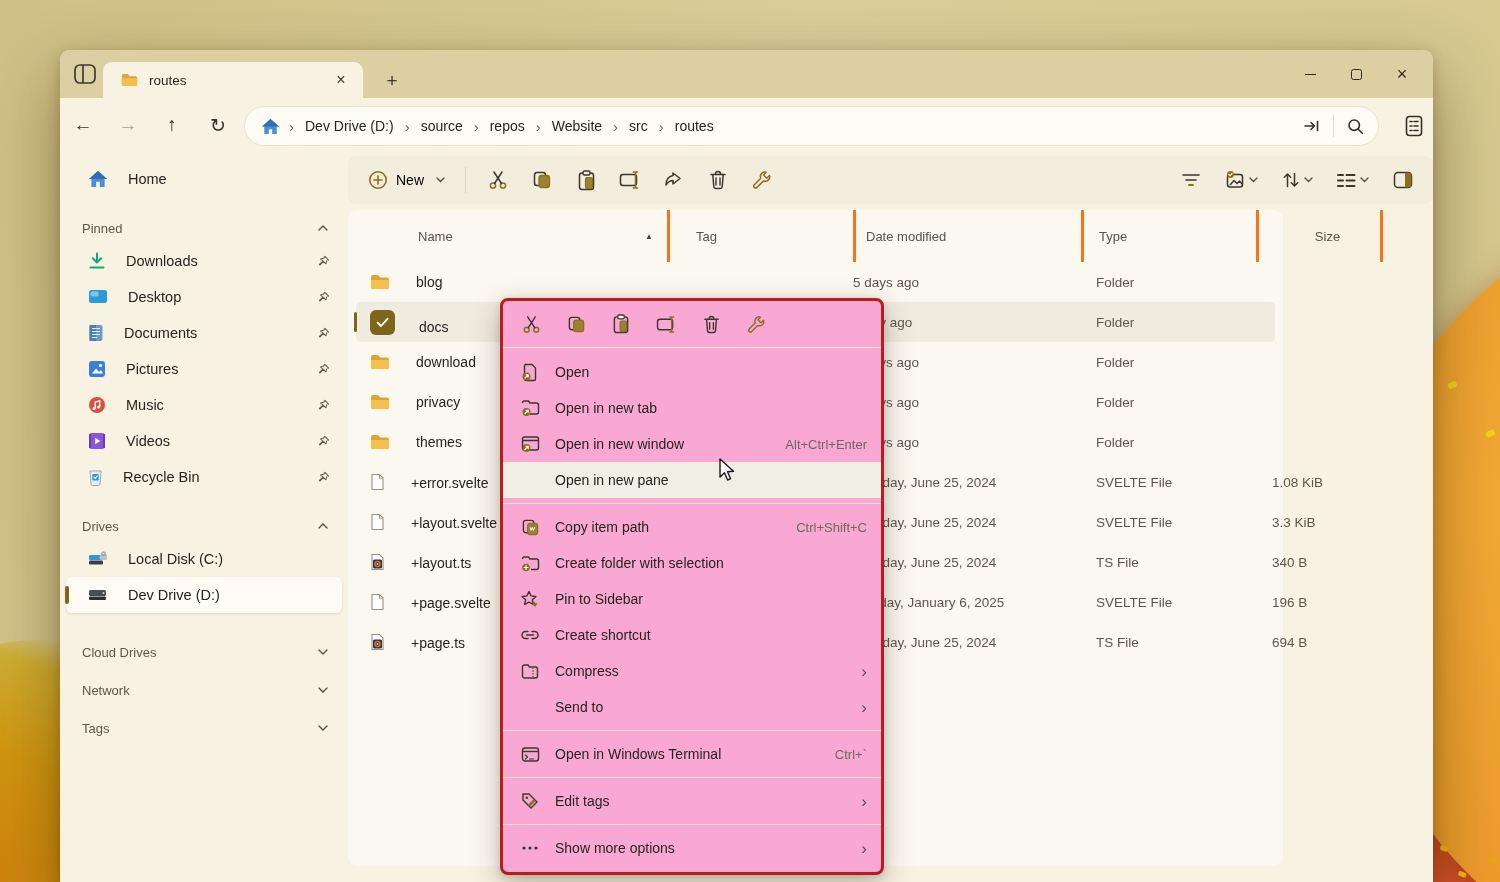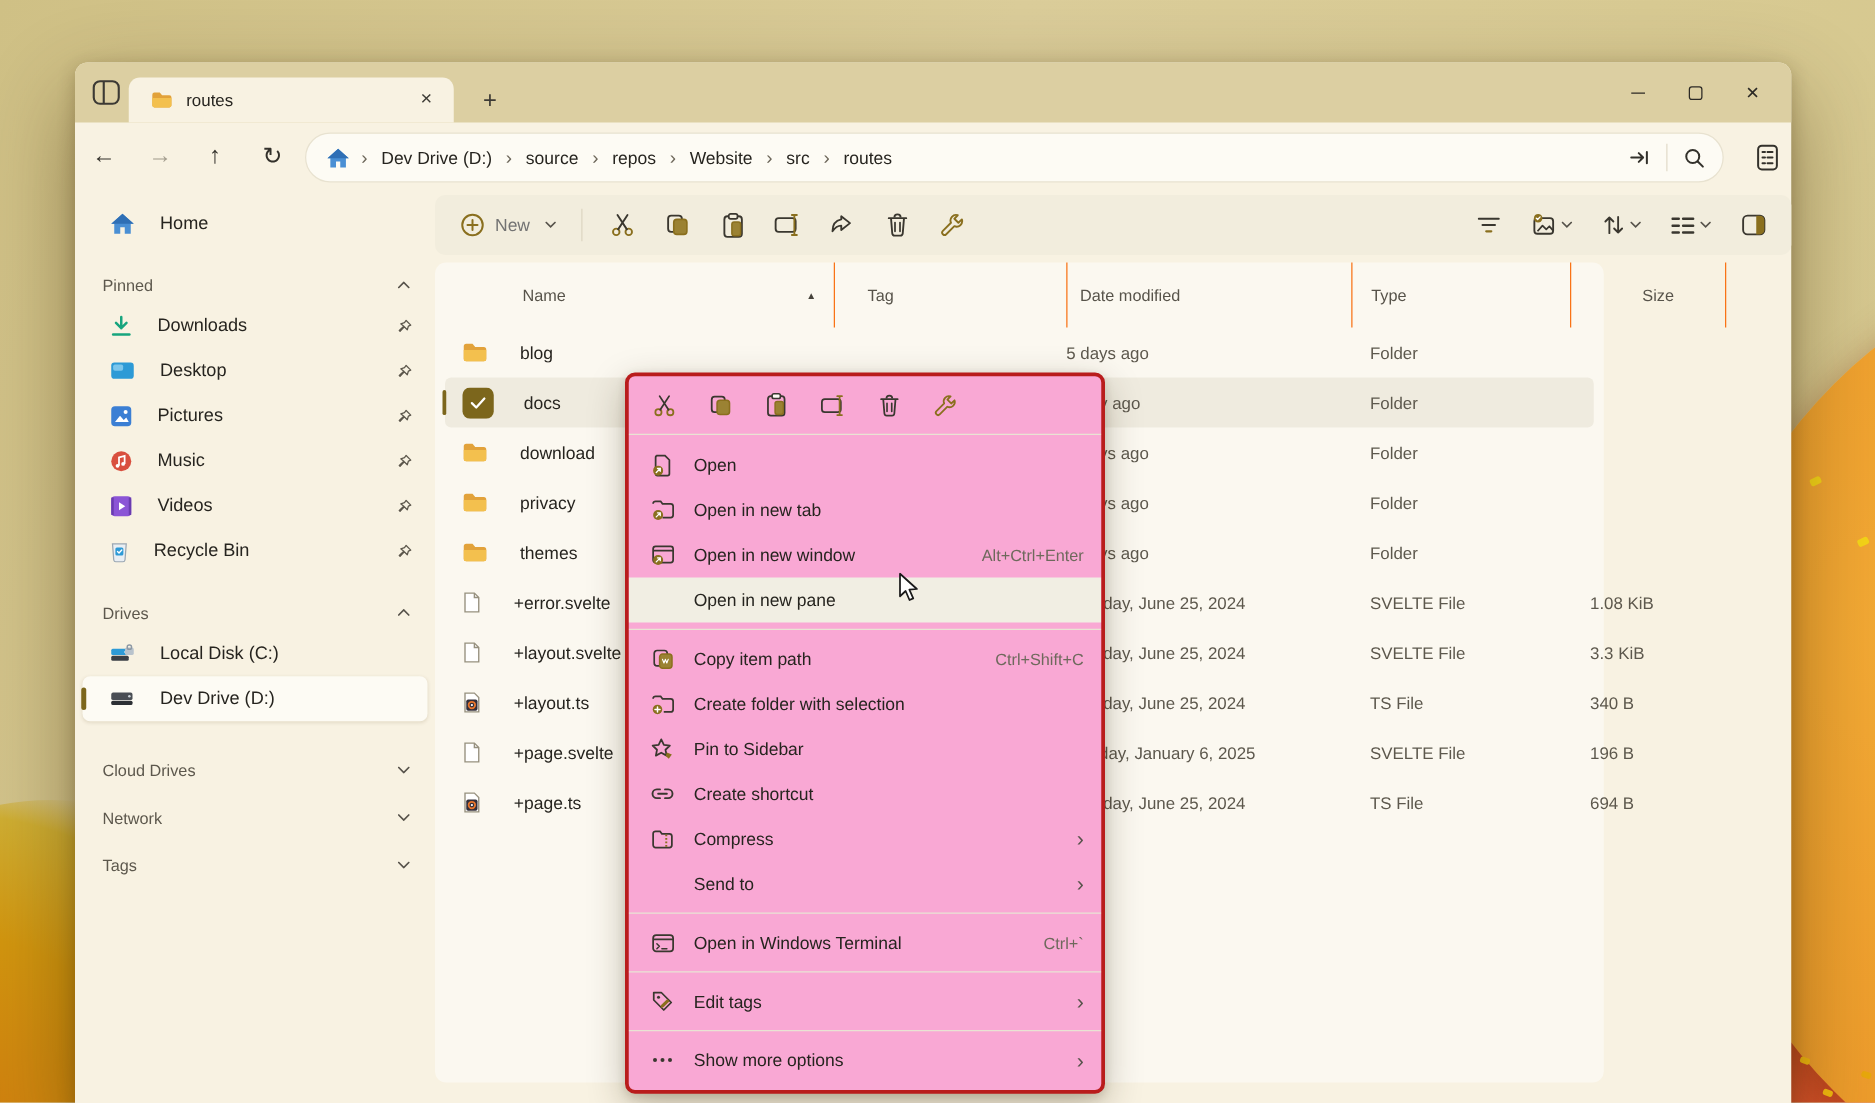--- a/index.html
+++ b/index.html
@@ -39,38 +39,38 @@
   .addressbar { position:absolute; left:184px; top:8px; width:1135px; height:40px; background:#fdfbf4; border:1px solid #e8e2d0; border-radius:20px; display:flex; align-items:center; padding:0 6px 0 16px; }
   .crumb { font-size:14px; color:#26241f; white-space:nowrap; padding:0 2px; }
   .crumb-sep { font-size:15px; color:#6d675a; padding:0 9px; }
   .ab-spacer { flex:1; }
   .ab-icon { width:34px; height:30px; display:flex; align-items:center; justify-content:center; color:#33312b; }
   .ab-divider { width:1px; height:22px; background:#e2dcc9; margin:0 4px; }
   .listpanel-btn { position:absolute; left:1338px; top:12px; width:32px; height:32px; display:flex; align-items:center; justify-content:center; color:#33312b; }
 
   
   .toolbar { position:absolute; left:288px; top:106px; width:1085px; height:48px; background:#f2eddd; border-radius:8px; display:flex; align-items:center; padding:0 8px; }
-  .tb-new { display:flex; align-items:center; gap:8px; padding:6px 10px 6px 12px; border-radius:6px; color:#737373; font-size:14px; }
+  .tb-new { display:flex; align-items:center; gap:8px; padding:6px 10px 6px 12px; border-radius:6px; color:#000000; font-size:14px; }
   .tb-sep { width:1px; height:26px; background:#ddd6c2; margin:0 10px; }
   .tb-btn { width:44px; height:38px; display:flex; align-items:center; justify-content:center; border-radius:6px; }
   .tb-right { margin-left:auto; display:flex; align-items:center; }
   .chev { display:inline-block; margin-left:4px; }
 
   
   .filepanel { position:absolute; left:288px; top:160px; width:935px; height:656px; background:#fbf8f0; border-radius:9px; }
   .cols-header { position:absolute; left:0; top:0; right:0; height:52px; display:grid; grid-template-columns:319px 186px 228px 175px 124px 1fr; align-items:center; }
-  .col-h { font-size:13px; color:#57534a; position:relative; height:100%; display:flex; align-items:center; border-left:1px solid #f97316; }
+  .col-h { font-size:13px; color:#57534a; position:relative; height:100%; display:flex; align-items:center; border-left:3px solid #f97316; }
   .col-h:first-child { border-left:none; padding-left:70px; }
   .col-h .sort-tri { position:absolute; right:14px; font-size:8px; color:#45423b; }
   .pad-tag { padding-left:26px; } .pad-date { padding-left:10px; } .pad-type { padding-left:15px; } .pad-size { padding-left:16px;justify-content:center; }
   .rows { position:absolute; left:0; top:52px; right:0; }
   .frow { height:40px; display:grid; grid-template-columns:319px 186px 228px 175px 124px 1fr; align-items:center; position:relative; }
   .frow.selected { background:#efebdf; border-radius:5px; margin:0 8px; grid-template-columns:311px 186px 228px 175px 124px 1fr; }
   .sel-bar { position:absolute; left:-2px; top:10px; width:3px; height:20px; border-radius:2px; background:#7c661c; }
-  .cell-name { display:flex; align-items:center; padding-left:22px; gap:26px; font-size:14px; color:#26241f; white-space:nowrap; overflow:hidden; }
+  .cell-name { display:flex; align-items:flex-end; padding-left:22px; gap:26px; font-size:14px; color:#26241f; white-space:nowrap; overflow:hidden; }
   .frow.selected .cell-name { padding-left:14px; gap:24px; }
   .cell { font-size:13.5px; color:#5d584d; white-space:nowrap; overflow:hidden; }
   .checkbox { width:25px; height:25px; border-radius:6px; background:#7c661c; display:flex; align-items:center; justify-content:center; flex:none; }
 
   
   .sidebar { position:absolute; left:0; top:103px; width:288px; bottom:0; padding-top:8px; }
   .sb-item { height:36px; display:flex; align-items:center; padding:0 12px 0 22px; gap:20px; font-size:14.5px; color:#26241f; position:relative; margin:0 6px; border-radius:6px; }
   .sb-item .pin { margin-left:auto; color:#5d584d; }
   .sb-header { height:30px; display:flex; align-items:center; padding:0 20px 0 22px; font-size:13px; color:#5d584d; margin-top:16px; }
   .sb-header .chev { margin-left:auto; }
@@ -325,20 +325,33 @@
           <path d="M6.5 14 h7 v2 h-7 z" fill="#1f6f9e" opacity="0"></path>
         </svg>
       <span>Desktop</span>
       <span class="pin">
           <svg width="13" height="13" viewBox="0 0 14 14">
             <path d="M8.5 1.5 l4 4 -2 .8 -1 3.2 -2.6-2.6 -3.6 3.9 -.7-.7 3.9-3.6 L3.9 4.4 l3.2-1 z" fill="none" stroke="#5d584d" stroke-width="1.1" stroke-linejoin="round"></path>
           </svg>
         </span>
     </div>
     <div class="sb-item">
+      <svg width="16" height="18" viewBox="0 0 16 18">
+          <rect x="1.5" y="1" width="13" height="16" rx="2" fill="#6b9bc9"></rect>
+          <rect x="1.5" y="1" width="6.5" height="16" fill="#4a7fb5"></rect>
+          <path d="M4 4.5 h8 M4 7.5 h8 M4 10.5 h8 M4 13.5 h5" stroke="#e8f0f8" stroke-width="1.2"></path>
+        </svg>
+      <span>Documents</span>
+      <span class="pin">
+          <svg width="13" height="13" viewBox="0 0 14 14">
+            <path d="M8.5 1.5 l4 4 -2 .8 -1 3.2 -2.6-2.6 -3.6 3.9 -.7-.7 3.9-3.6 L3.9 4.4 l3.2-1 z" fill="none" stroke="#5d584d" stroke-width="1.1" stroke-linejoin="round"></path>
+          </svg>
+        </span>
+    </div>
+    <div class="sb-item">
       <svg width="18" height="18" viewBox="0 0 18 18">
           <rect x="1" y="1" width="16" height="16" rx="3" fill="#3b7fd4"></rect>
           <path d="M4 13.5 l4-5 3 3.5 2-2 2 3.5 z" fill="#fff"></path>
           <circle cx="12.5" cy="5.5" r="1.6" fill="#fff"></circle>
         </svg>
       <span>Pictures</span>
       <span class="pin">
           <svg width="13" height="13" viewBox="0 0 14 14">
             <path d="M8.5 1.5 l4 4 -2 .8 -1 3.2 -2.6-2.6 -3.6 3.9 -.7-.7 3.9-3.6 L3.9 4.4 l3.2-1 z" fill="none" stroke="#5d584d" stroke-width="1.1" stroke-linejoin="round"></path>
           </svg>

